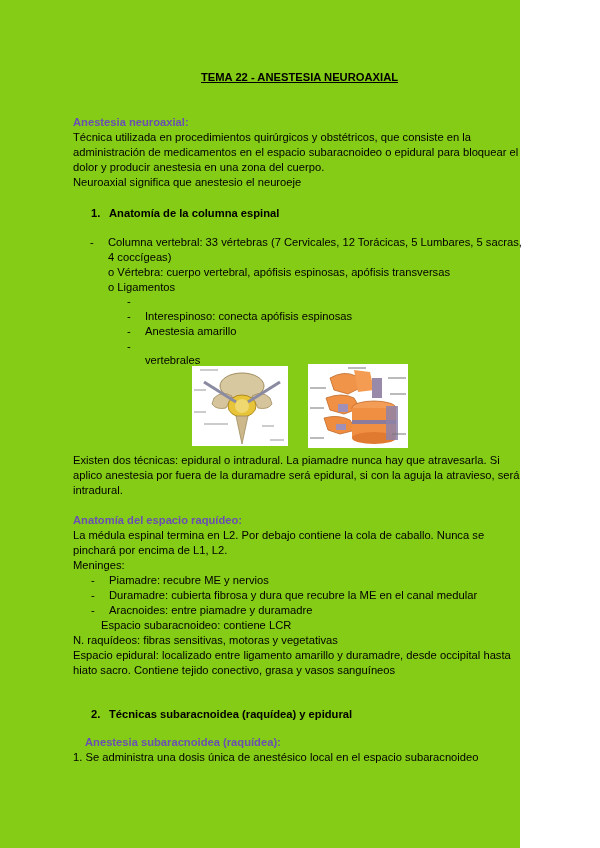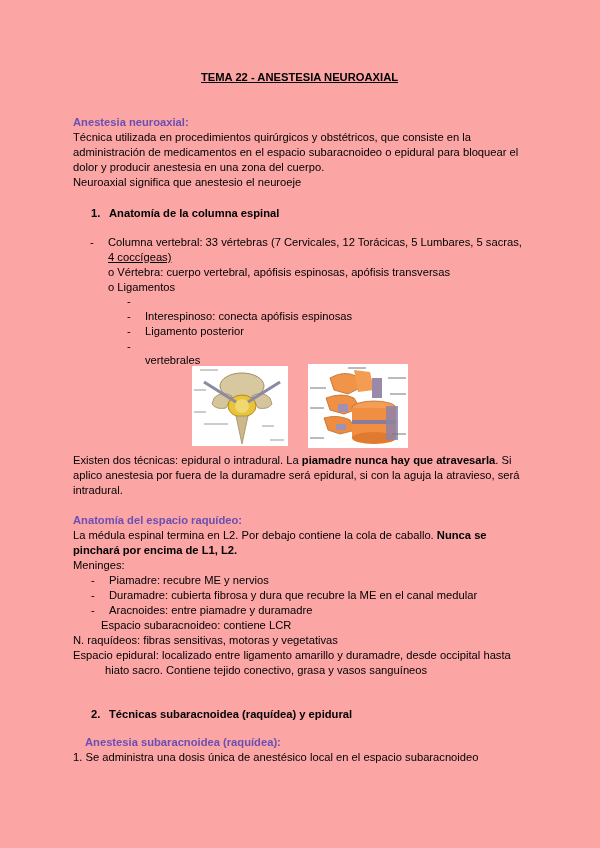--- a/index.html
+++ b/index.html
@@ -1,24 +1,24 @@
 <!DOCTYPE html>
 <html><head>
 <meta charset="utf-8">
 <style>
   html, body { margin: 0; padding: 0; background: #ffffff; }
   body {
     width: 600px; height: 848px; position: relative; overflow: hidden;
     font-family: "Liberation Sans", sans-serif; color: #000; font-size: 11.2px; line-height: 15.2px;
   }
-  .page { position: absolute; left: 0; top: 0; width: 600px; height: 848px; background: #fca5a5; text-align: center; }
+  .page { position: absolute; left: 0; top: 0; width: 520px; height: 848px; background: #84cc16; text-align: center; }
   .abs { position: absolute; white-space: nowrap; }
   .title { font-weight: bold; text-decoration: underline; font-size: 11.2px; }
   .purple { color: #6a4fb3; font-weight: bold; }
-  .bold { font-weight: bold; }
+  .bold { font-weight: normal; }
   .numhead { font-weight: bold; }
   .fig { position: absolute; background: #fff; overflow: hidden; }
 </style>
 </head>
 <body>
 
 <div class="page">
 
   <div class="abs title" style="left:201px; top:70px;">TEMA 22 - ANESTESIA NEUROAXIAL</div>
 
@@ -26,29 +26,29 @@
   <div class="abs" style="left:73px; top:130px;">Técnica utilizada en procedimientos quirúrgicos y obstétricos, que consiste en la</div>
   <div class="abs" style="left:73px; top:145px;">administración de medicamentos en el espacio subaracnoideo o epidural para bloquear el</div>
   <div class="abs" style="left:73px; top:160px;">dolor y producir anestesia en una zona del cuerpo.</div>
   <div class="abs" style="left:73px; top:175px;">Neuroaxial significa que anestesio el neuroeje</div>
 
   <div class="abs numhead" style="left:91px; top:206px;">1.</div>
   <div class="abs numhead" style="left:109px; top:206px;">Anatomía de la columna espinal</div>
 
   <div class="abs" style="left:90px; top:235px;">-</div>
   <div class="abs" style="left:108px; top:235px;">Columna vertebral: 33 vértebras (7 Cervicales, 12 Torácicas, 5 Lumbares, 5 sacras,</div>
-  <div class="abs" style="left:108px; top:250px;text-decoration:underline;">4 coccígeas)</div>
+  <div class="abs" style="left:108px; top:250px;">4 coccígeas)</div>
   <div class="abs" style="left:108px; top:265px;">o Vértebra: cuerpo vertebral, apófisis espinosas, apófisis transversas</div>
   <div class="abs" style="left:108px; top:280px;">o Ligamentos</div>
 
   <div class="abs" style="left:127px; top:294px;">-</div>
   <div class="abs" style="left:127px; top:309px;">-</div>
   <div class="abs" style="left:145px; top:309px;">Interespinoso: conecta apófisis espinosas</div>
   <div class="abs" style="left:127px; top:324px;">-</div>
-  <div class="abs" style="left:145px; top:324px;">Ligamento posterior</div>
+  <div class="abs" style="left:145px; top:324px;">Anestesia amarillo</div>
   <div class="abs" style="left:127px; top:339px;">-</div>
   <div class="abs" style="left:145px; top:353px;">vertebrales</div>
 
   <div class="fig" style="left:192px; top:366px; width:96px; height:80px;">
     <svg width="96" height="80" viewBox="0 0 96 80">
       <ellipse cx="50" cy="20" rx="22" ry="13" fill="#d8c8a0" stroke="#a08c60" stroke-width="1"></ellipse>
       <path d="M22 32 Q30 24 40 30 L34 42 Q24 44 20 38 Z" fill="#d6c49c" stroke="#a08c60" stroke-width="0.8"></path>
       <path d="M78 32 Q70 24 60 30 L66 42 Q76 44 80 38 Z" fill="#d6c49c" stroke="#a08c60" stroke-width="0.8"></path>
       <ellipse cx="50" cy="40" rx="14" ry="11" fill="#e8c438" stroke="#b08a20" stroke-width="1"></ellipse>
       <circle cx="50" cy="40" r="7" fill="#f0d870"></circle>
@@ -104,20 +104,20 @@
   <div class="abs" style="left:91px; top:573px;">-</div>
   <div class="abs" style="left:109px; top:573px;">Piamadre: recubre ME y nervios</div>
   <div class="abs" style="left:91px; top:588px;">-</div>
   <div class="abs" style="left:109px; top:588px;">Duramadre: cubierta fibrosa y dura que recubre la ME en el canal medular</div>
   <div class="abs" style="left:91px; top:603px;">-</div>
   <div class="abs" style="left:109px; top:603px;">Aracnoides: entre piamadre y duramadre</div>
 
   <div class="abs" style="left:73px; top:618px;padding-left:28px;">Espacio subaracnoideo: contiene LCR</div>
   <div class="abs" style="left:73px; top:633px;">N. raquídeos: fibras sensitivas, motoras y vegetativas</div>
   <div class="abs" style="left:73px; top:648px;">Espacio epidural: localizado entre ligamento amarillo y duramadre, desde occipital hasta</div>
-  <div class="abs" style="left:73px; top:663px;margin-left:32px;">hiato sacro. Contiene tejido conectivo, grasa y vasos sanguíneos</div>
+  <div class="abs" style="left:73px; top:663px;">hiato sacro. Contiene tejido conectivo, grasa y vasos sanguíneos</div>
 
   <div class="abs numhead" style="left:91px; top:707px;">2.</div>
   <div class="abs numhead" style="left:109px; top:707px;">Técnicas subaracnoidea (raquídea) y epidural</div>
   <div class="abs purple" style="left:73px; top:735px;margin-left:12px;">Anestesia subaracnoidea (raquídea):</div>
   <div class="abs" style="left:73px; top:750px;">1. Se administra una dosis única de anestésico local en el espacio subaracnoideo</div>
 
 </div>
 
 </body></html>

